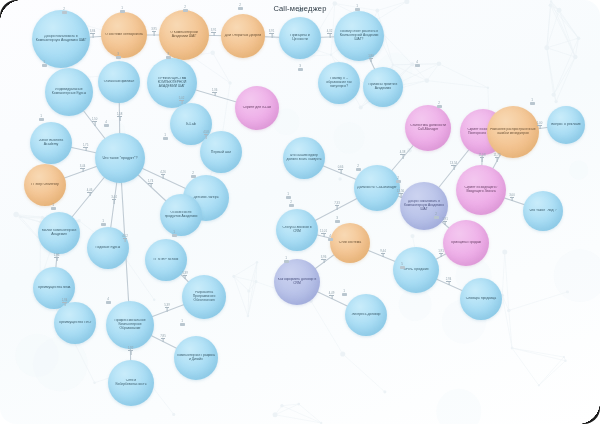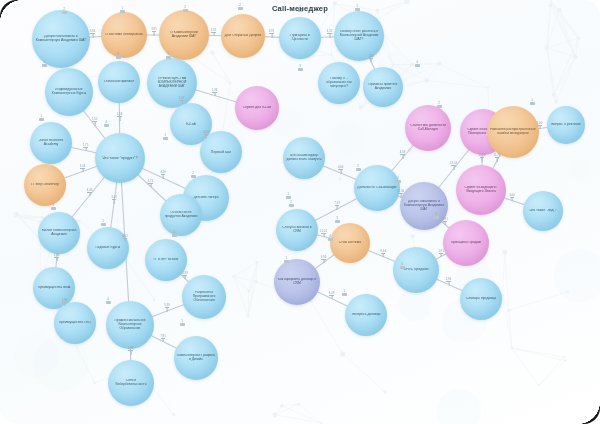--- a/index.html
+++ b/index.html
@@ -13,21 +13,21 @@
     position:absolute;inset:0;width:600px;height:424px;
     background:linear-gradient(160deg,#fdfdff 0%,#f7fbfd 45%,#ffffff 100%);
   }
   svg.layer{position:absolute;left:0;top:0;width:600px;height:424px;overflow:visible;}
   #bg-net{opacity:.5;}
   #edges{}
   #nodes-layer{position:absolute;left:0;top:0;width:600px;height:424px;}
 
   .title{
     position:absolute;left:0;right:0;top:4px;text-align:center;
-    font-size:7.5px;font-weight:bold;color:#2d3a44;letter-spacing:.2px;
+    font-size:7.5px;font-weight:normal;color:#2d3a44;letter-spacing:.2px;
     z-index:40;
   }
 
   .node{
     position:absolute;border-radius:50%;
     display:flex;align-items:center;justify-content:center;
     text-align:center;box-sizing:border-box;
     color:#3f6070;line-height:1.12;
     padding:3px;
     cursor:pointer;

